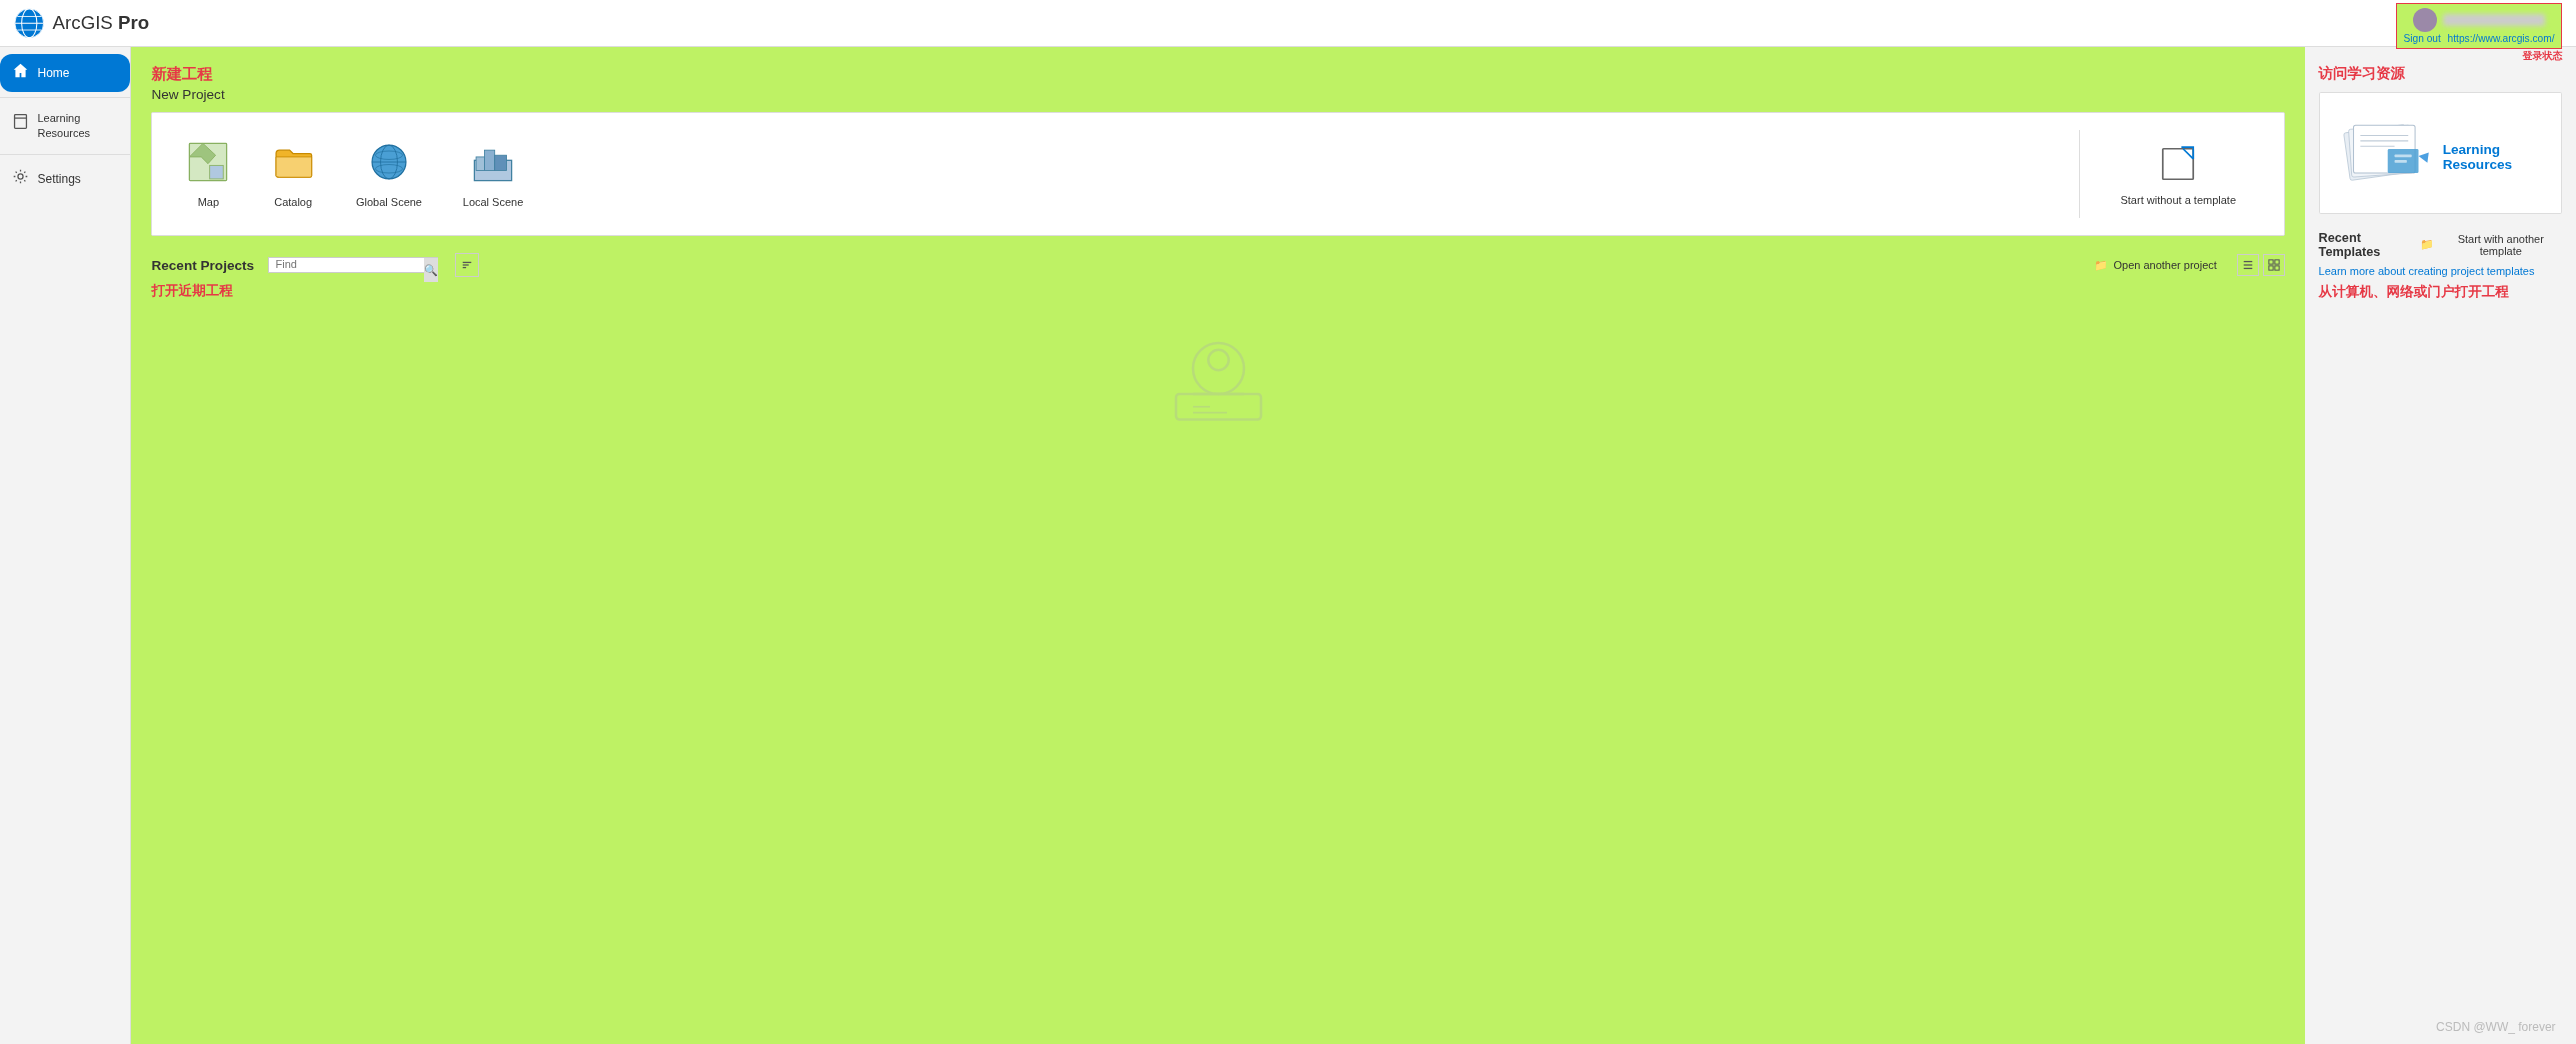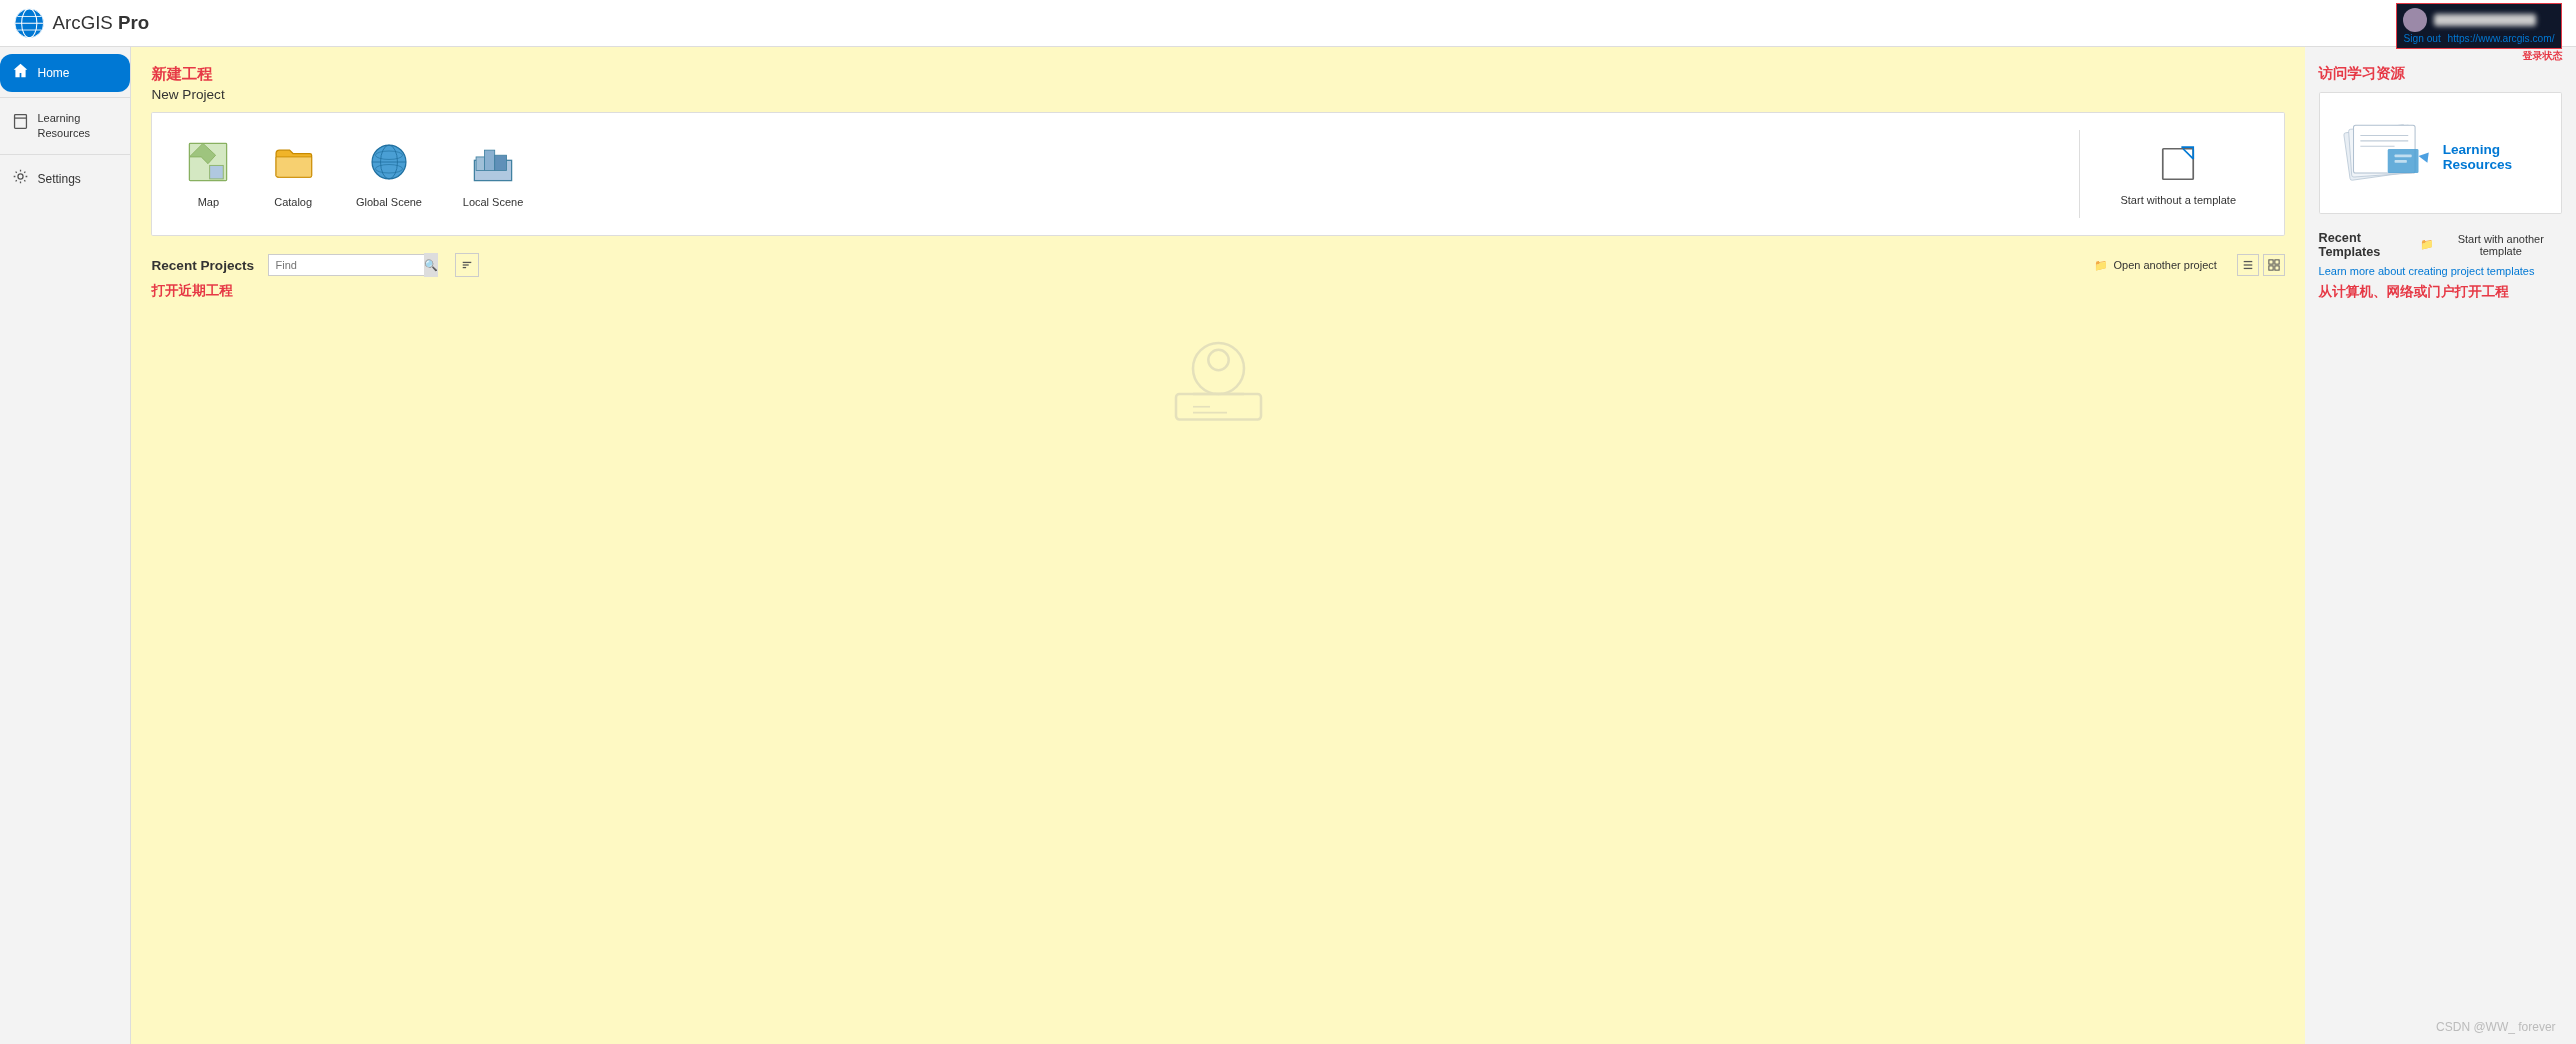--- a/index.html
+++ b/index.html
@@ -31,23 +31,24 @@
     }
     .titlebar-title span {
       font-weight: 600;
     }
     .titlebar-user {
       position: absolute;
       right: 13.6px;
       top: 3.4px;
       display: flex;
       flex-direction: column;
+      align-items: center;
       border: 1.7px solid #e63946;
       padding: 3.4px 6.8px;
-      background: #0f172a;
+      background: #bef264;
     }
     .user-row {
       display: flex;
       align-items: center;
       gap: 6.8px;
     }
     .user-avatar {
       width: 24px;
       height: 24px;
       border-radius: 50%;
@@ -120,21 +121,21 @@
       border: none;
       border-top: 0.8px solid #ddd;
       margin: 5.1px 0;
     }
 
     
     .content {
       flex: 1;
       overflow-y: auto;
       padding: 17px 20.4px;
-      background: #fef9c3;
+      background: #bef264;
     }
 
     
     .section-header-red {
       color: #e63946;
       font-size: 15.3px;
       font-weight: 600;
       margin-bottom: 1.7px;
     }
     .section-header-black {
@@ -213,24 +214,24 @@
       color: #333;
     }
     .recent-red-label {
       color: #e63946;
       font-size: 13.6px;
       font-weight: bold;
       margin-top: 3.4px;
     }
     .search-box {
       display: flex;
-      align-items: center;
+      align-items: flex-start;
       border: 0.8px solid #ccc;
       background: #fff;
-      height: 22px;
+      height: 16px;
       width: 170px;
     }
     .search-input {
       border: none;
       outline: none;
       padding: 0 6.8px;
       font-size: 11px;
       flex: 1;
       background: transparent;
     }

